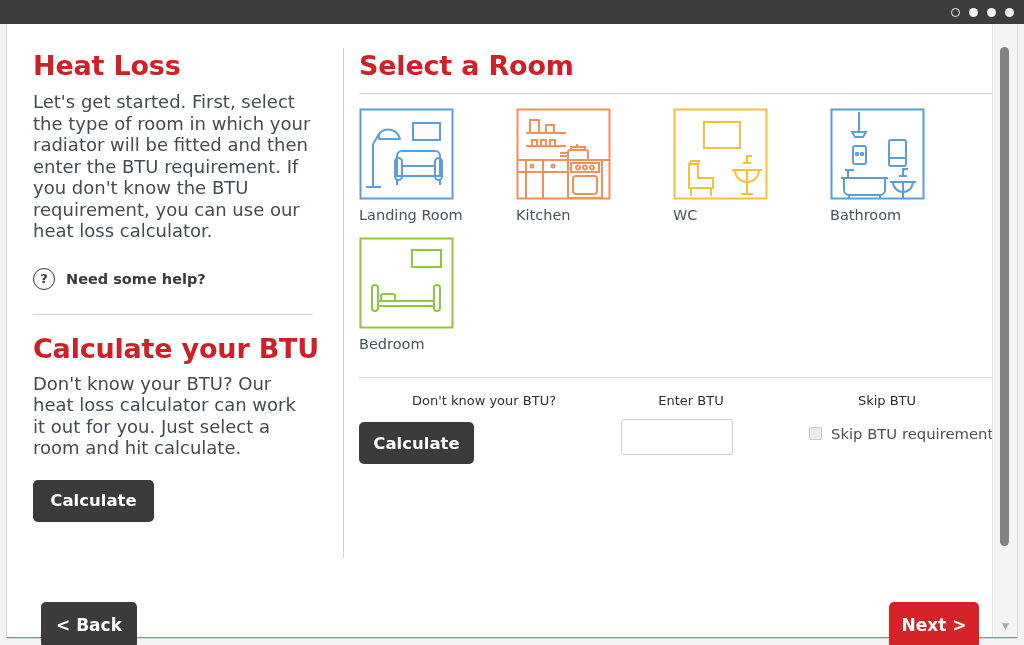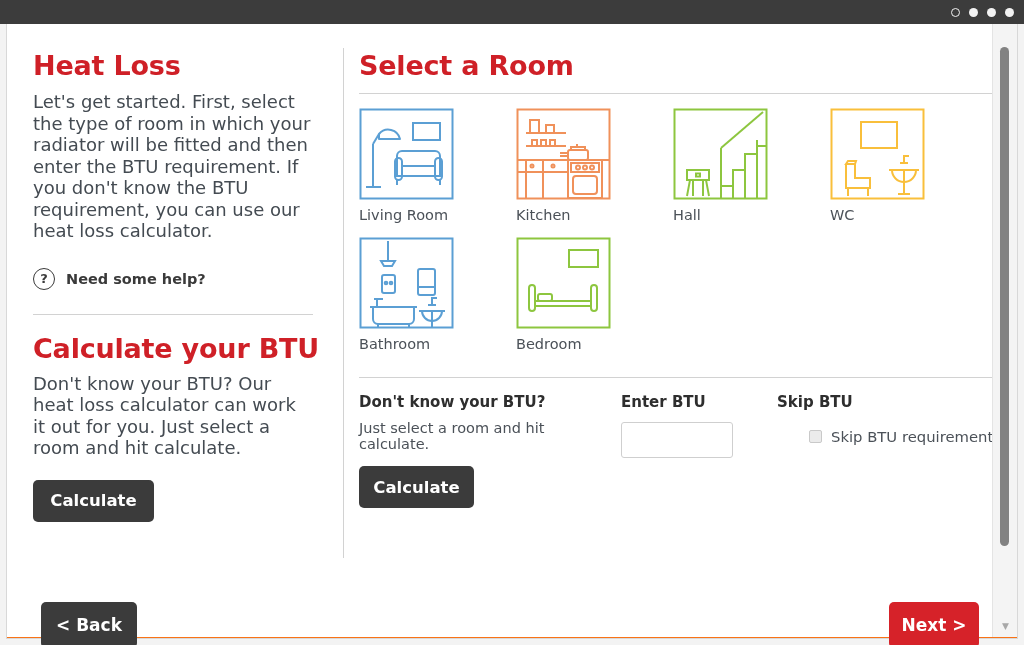--- a/index.html
+++ b/index.html
@@ -162,21 +162,21 @@
   }
 
   
   .btu-section { margin-top: 8px; }
   .btu-cols {
     margin-top: 15px;
     position: relative;
     width: 640px; height: 105px;
   }
   .col-head {
-    font-size: 15px; font-weight: bold; color: #2e2e2e;
+    font-size: 13px; font-weight: normal; color: #2e2e2e; text-align: center;
   }
   .col-a { position: absolute; left: 0; top: 0; width: 250px; }
   .col-b { position: absolute; left: 262px; top: 0; width: 140px; }
   .col-c { position: absolute; left: 418px; top: 0; width: 220px; }
   .col-a .sub {
     margin-top: 9px; font-size: 14.5px; color: #4b5158;
   }
   .col-a .btnwrap { margin-top: 14px; }
   .btu-input {
     margin-top: 11px;
@@ -262,21 +262,21 @@
                   <path d="M14 79 L14 74"></path>
                   <path d="M38 48 A5 5 0 0 1 43 43 L76 43 A5 5 0 0 1 81 48 L81 68 L38 68 Z"></path>
                   <rect x="36" y="50" width="7" height="22" rx="3.5"></rect>
                   <rect x="76" y="50" width="7" height="22" rx="3.5"></rect>
                   <path d="M43 58 L76 58"></path>
                   <path d="M38 72 L38 77"></path>
                   <path d="M81 72 L81 77"></path>
                 </g>
               </svg>
             </div>
-            <div class="room-label">Living Room</div>
+            <div class="room-label">Landing Room</div>
           </div>
 
           <div class="room-cell">
             <div class="room-icon">
               <svg viewBox="0 0 95 92">
                 <g fill="none" stroke="#f0915a" stroke-width="2">
                   <rect x="1.5" y="1.5" width="92" height="89"></rect>
                   <path d="M10 25 L50 25"></path>
                   <rect x="14" y="12" width="9" height="13"></rect>
                   <rect x="30" y="17" width="8" height="8"></rect>
@@ -299,43 +299,20 @@
                   <circle cx="62" cy="59.5" r="2"></circle>
                   <circle cx="69" cy="59.5" r="2"></circle>
                   <circle cx="76" cy="59.5" r="2"></circle>
                   <rect x="57" y="68" width="24" height="18" rx="3"></rect>
                 </g>
               </svg>
             </div>
             <div class="room-label">Kitchen</div>
           </div>
 
-          <div class="room-cell">
-            <div class="room-icon">
-              <svg viewBox="0 0 95 92">
-                <g fill="none" stroke="#8dc63f" stroke-width="2">
-                  <rect x="1.5" y="1.5" width="92" height="89"></rect>
-                  <path d="M48 40 L48 90"></path>
-                  <path d="M48 40 L90 4"></path>
-                  <path d="M48 78 L60 78 L60 62 L72 62 L72 46 L84 46 L84 32"></path>
-                  <path d="M60 78 L60 90"></path>
-                  <path d="M72 62 L72 90"></path>
-                  <path d="M84 46 L84 90"></path>
-                  <path d="M84 38 L93.5 38"></path>
-                  <rect x="14" y="62" width="22" height="10"></rect>
-                  <rect x="23" y="65.5" width="4" height="3"></rect>
-                  <path d="M17 72 L14 88"></path>
-                  <path d="M33 72 L36 88"></path>
-                  <path d="M20 72 L20 88"></path>
-                  <path d="M30 72 L30 88"></path>
-                </g>
-              </svg>
-            </div>
-            <div class="room-label">Hall</div>
-          </div>
 
           <div class="room-cell">
             <div class="room-icon">
               <svg viewBox="0 0 95 92">
                 <g fill="none" stroke="#f9bf3b" stroke-width="2">
                   <rect x="1.5" y="1.5" width="92" height="89"></rect>
                   <rect x="31" y="14" width="36" height="26"></rect>
                   <path d="M16 56 L16 80 L40 80 L40 70 L25 70 L25 56"></path>
                   <path d="M16 56 L18 53 L26 53 L25 56 Z"></path>
                   <path d="M18 80 L18 88"></path>
@@ -401,21 +378,20 @@
 
         </div>
 
         <div class="btu-section">
           <div class="hr-right"></div>
 
           <div class="btu-cols">
 
             <div class="col-a">
               <div class="col-head">Don't know your BTU?</div>
-              <div class="sub">Just select a room and hit calculate.</div>
               <div class="btnwrap">
                 <button class="btn btn-dark btn-calc-main">Calculate</button>
               </div>
             </div>
 
             <div class="col-b">
               <div class="col-head">Enter BTU</div>
               <input class="btu-input" type="text" value="" style="">
             </div>
 

